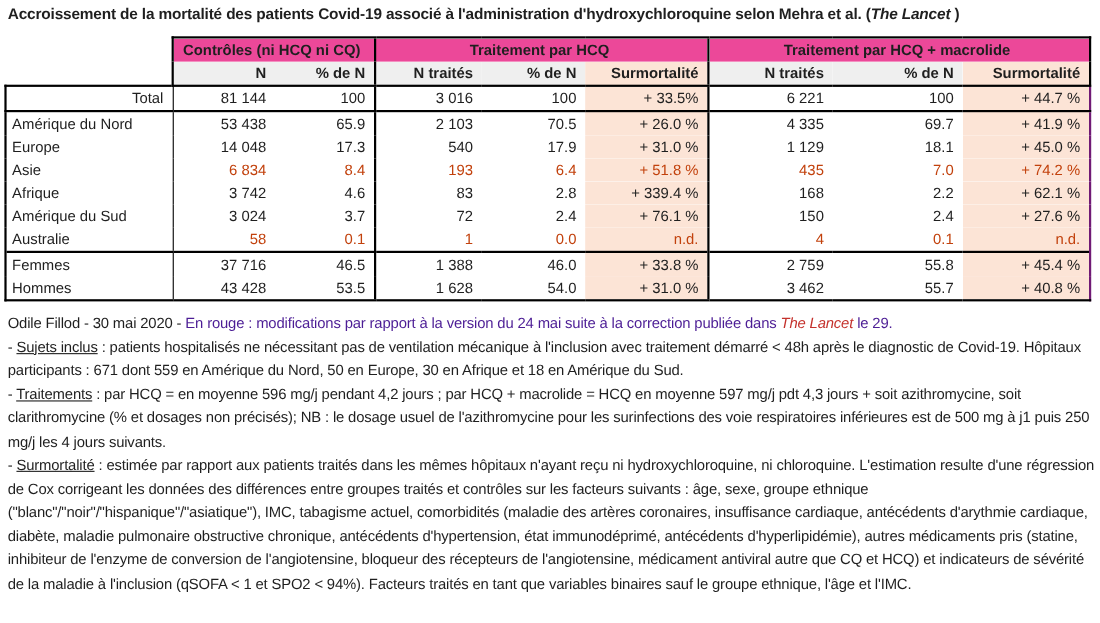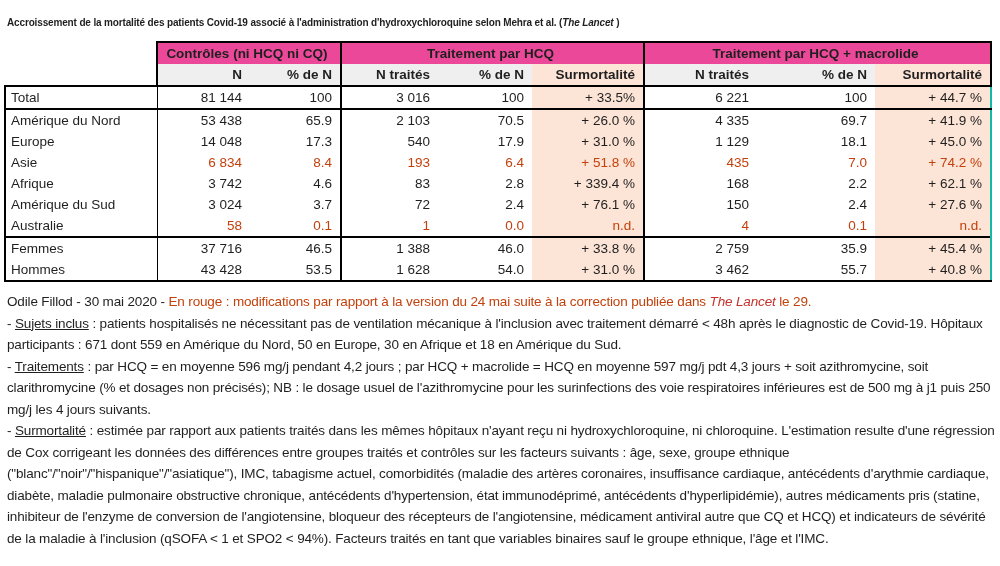--- a/index.html
+++ b/index.html
@@ -2,22 +2,22 @@
 <html><head>
 <meta charset="utf-8">
 <style>
   html,body { margin:0; padding:0; }
   body {
     width:1000px; height:566px; overflow:hidden;
     background:#ffffff; color:#1f1f1f;
     font-family:"Liberation Sans", sans-serif;
   }
   .title {
-    padding:17px 8px 0 7px;
-    font-size:10px; font-weight:bold; letter-spacing:-0.15px;
+    padding:4px 8px 0 7px;
+    font-size:14px; font-weight:bold; letter-spacing:-0.15px;
     white-space:nowrap;
   }
   .title .it { font-style:italic; }
 
   table.tbl {
     border-collapse:collapse;
     margin:13px 0 0 4px;
     font-size:13.5px;
     table-layout:fixed;
   }
@@ -45,34 +45,34 @@
     border-bottom:2px solid #000;
   }
   .peach { background:#fce4d6; }
 
   td.rowlabel {
     text-align:left; padding-left:5px;
     border-left:2px solid #000; border-right:1px solid #000;
   }
   td.num { text-align:right; }
   td.groupsep { border-left:2px solid #000; }
-  td.lastcol { border-right:2px solid #14b8a6;padding-left:11px; }
-  tr.total td { border-top:2px solid #000; border-bottom:2px solid #000; }
+  td.lastcol { border-right:2px solid #701a75;padding-left:11px; }
+  tr.total td { border-top:2px solid #000; border-bottom:2px solid #000;text-align:right; }
   tr.sec-start td { border-top:2px solid #000; }
   tr.bottom td { border-bottom:2px solid #000; }
   .red { color:#c2410c; }
 
   .notes {
     margin:9px 6px 0 7px;
     width:988px;
     font-size:13.5px; letter-spacing:-0.15px;
     line-height:21.5px;
   }
   .notes p { margin:0; }
-  .seg-red { color:#c2410c; }
+  .seg-red { color:#4c1d95; }
   .seg-red-italic { color:#c4312c; font-style:italic; }
   .seg-underline { text-decoration:underline; }
 </style>
 </head>
 <body>
 
 <div class="title"><span>Accroissement de la mortalité des patients Covid-19 associé à l'administration d'hydroxychloroquine selon Mehra et al. (</span><span class="it">The Lancet</span><span> )</span></div>
 
 <table class="tbl">
   <colgroup>
@@ -184,21 +184,21 @@
         <td class="num peach lastcol red">n.d.</td>
       </tr>
       <tr class="sec-start">
         <td class="rowlabel">Femmes</td>
         <td class="num">37 716</td>
         <td class="num">46.5</td>
         <td class="num groupsep">1 388</td>
         <td class="num">46.0</td>
         <td class="num peach">+ 33.8 %</td>
         <td class="num groupsep">2 759</td>
-        <td class="num">35.9</td>
+        <td class="num">55.8</td>
         <td class="num peach lastcol">+ 45.4 %</td>
       </tr>
       <tr class="bottom">
         <td class="rowlabel">Hommes</td>
         <td class="num">43 428</td>
         <td class="num">53.5</td>
         <td class="num groupsep">1 628</td>
         <td class="num">54.0</td>
         <td class="num peach">+ 31.0 %</td>
         <td class="num groupsep">3 462</td>

